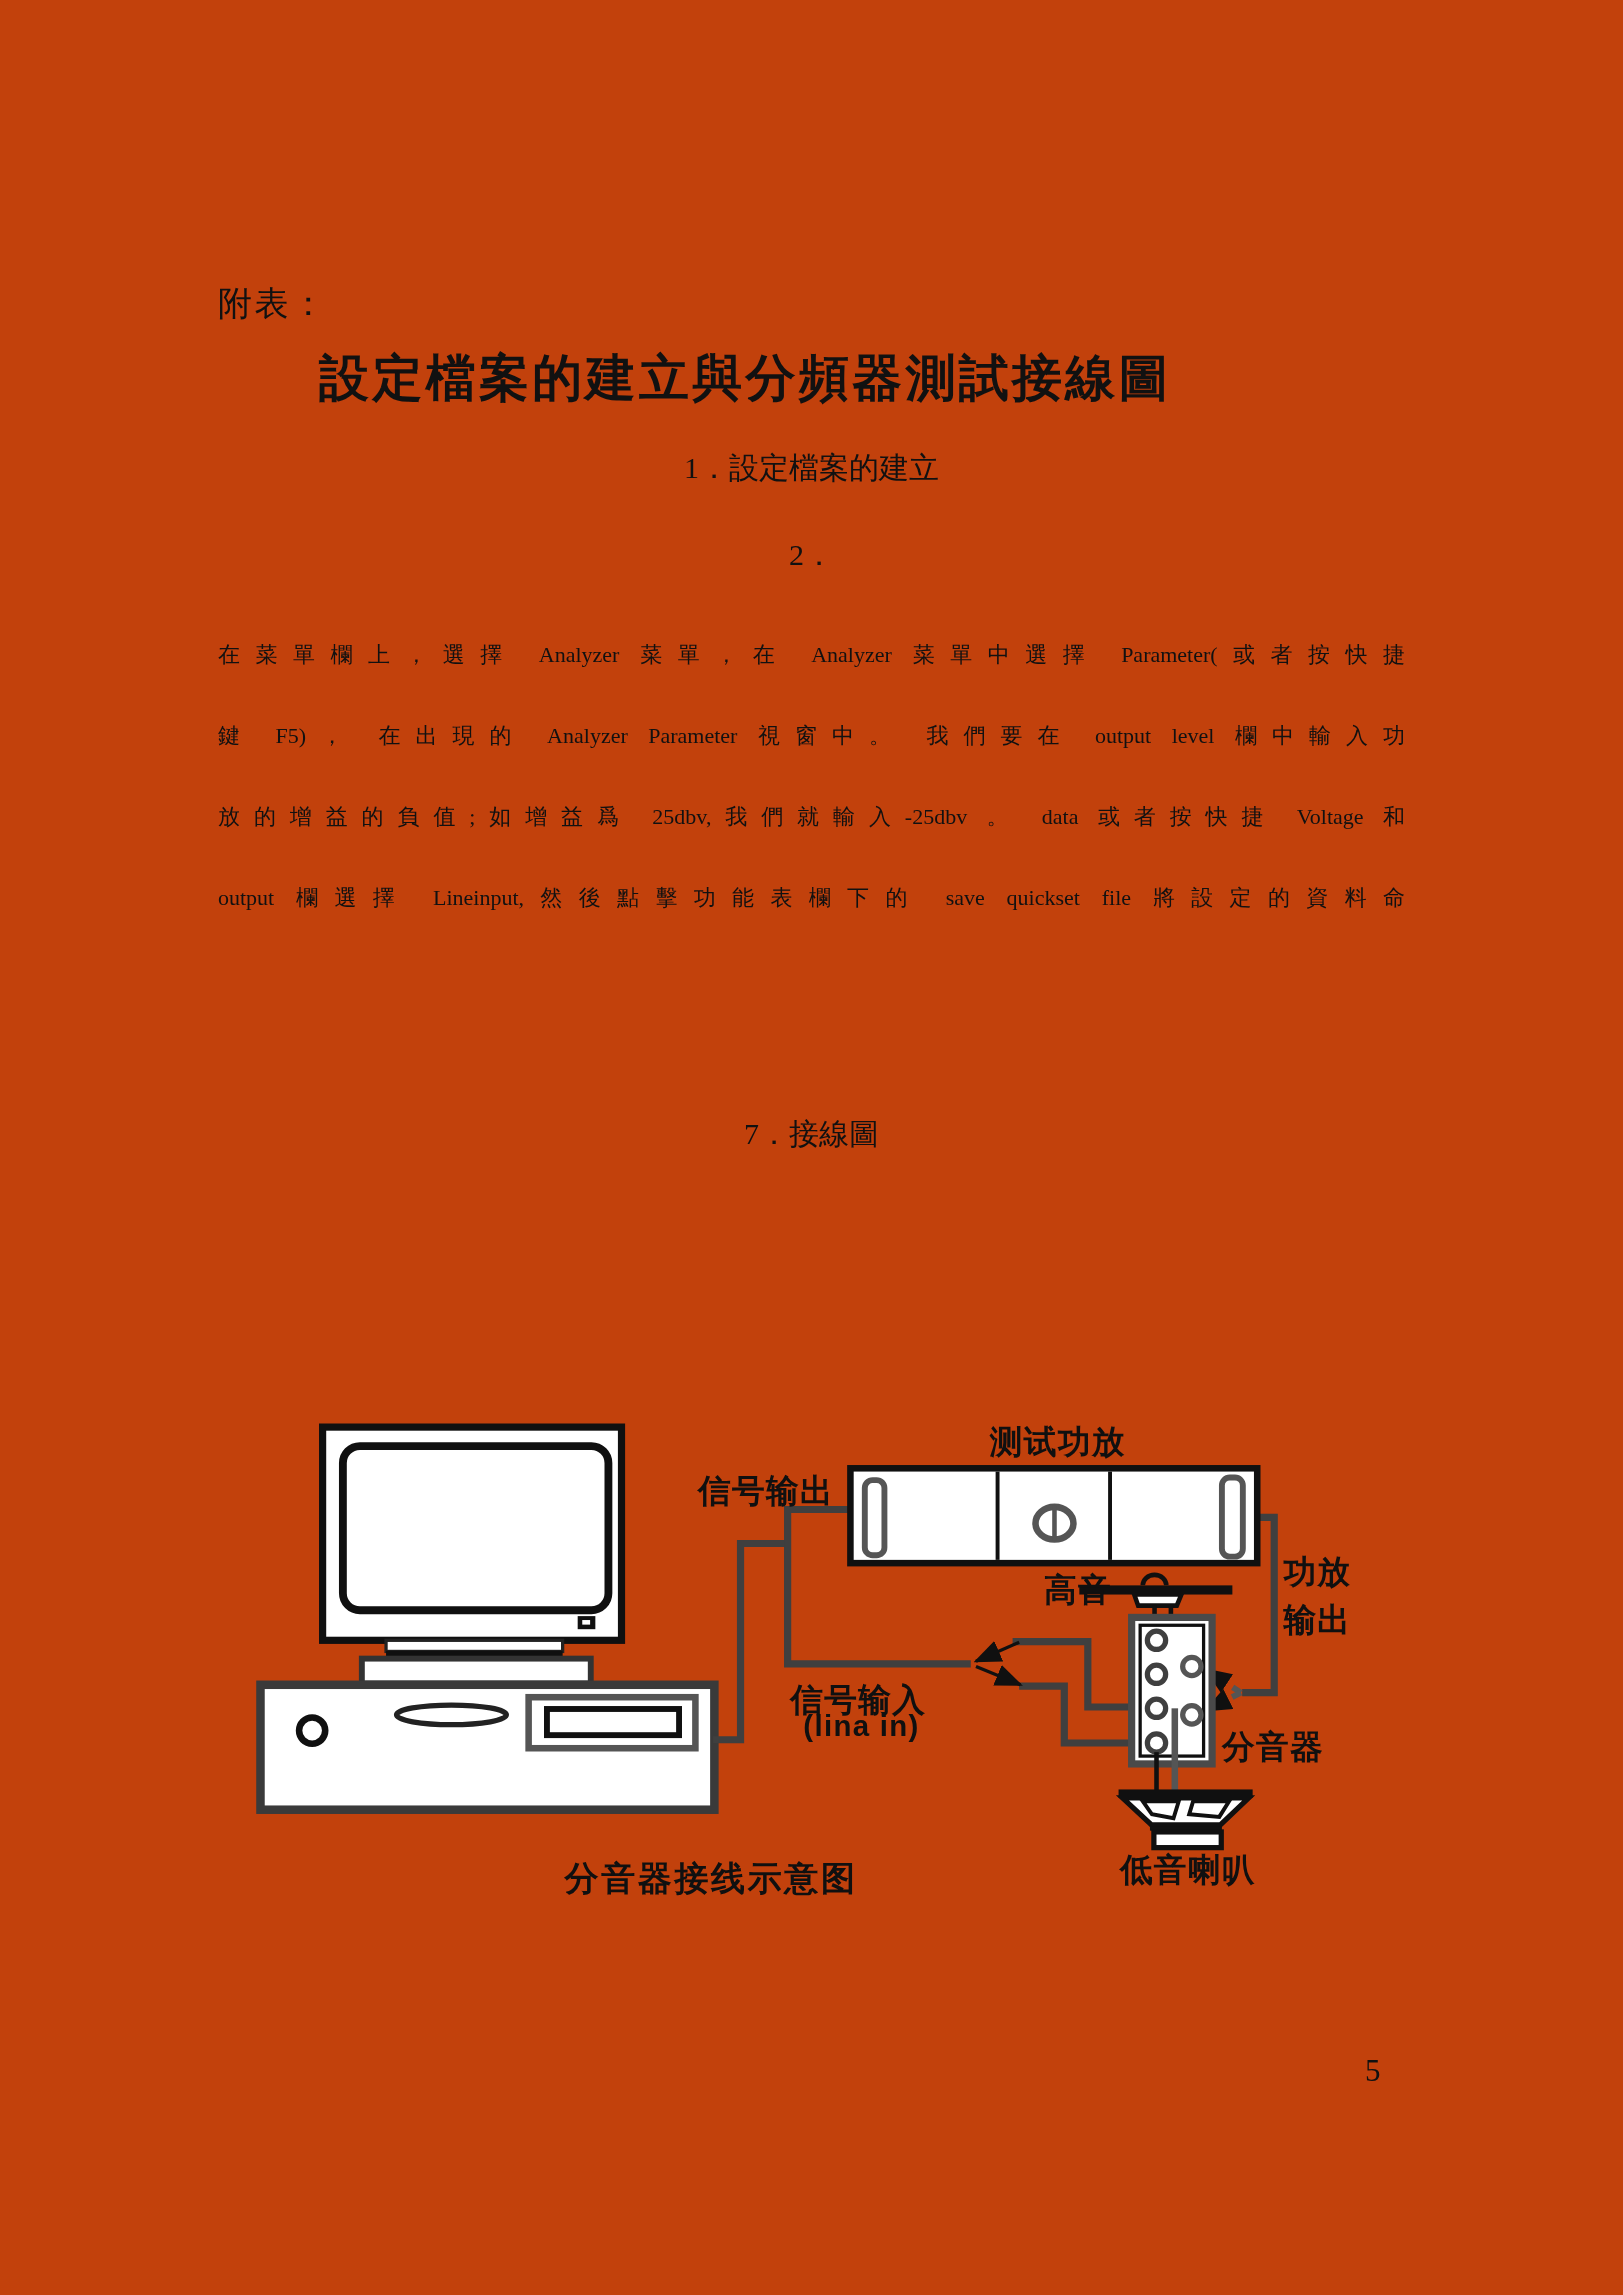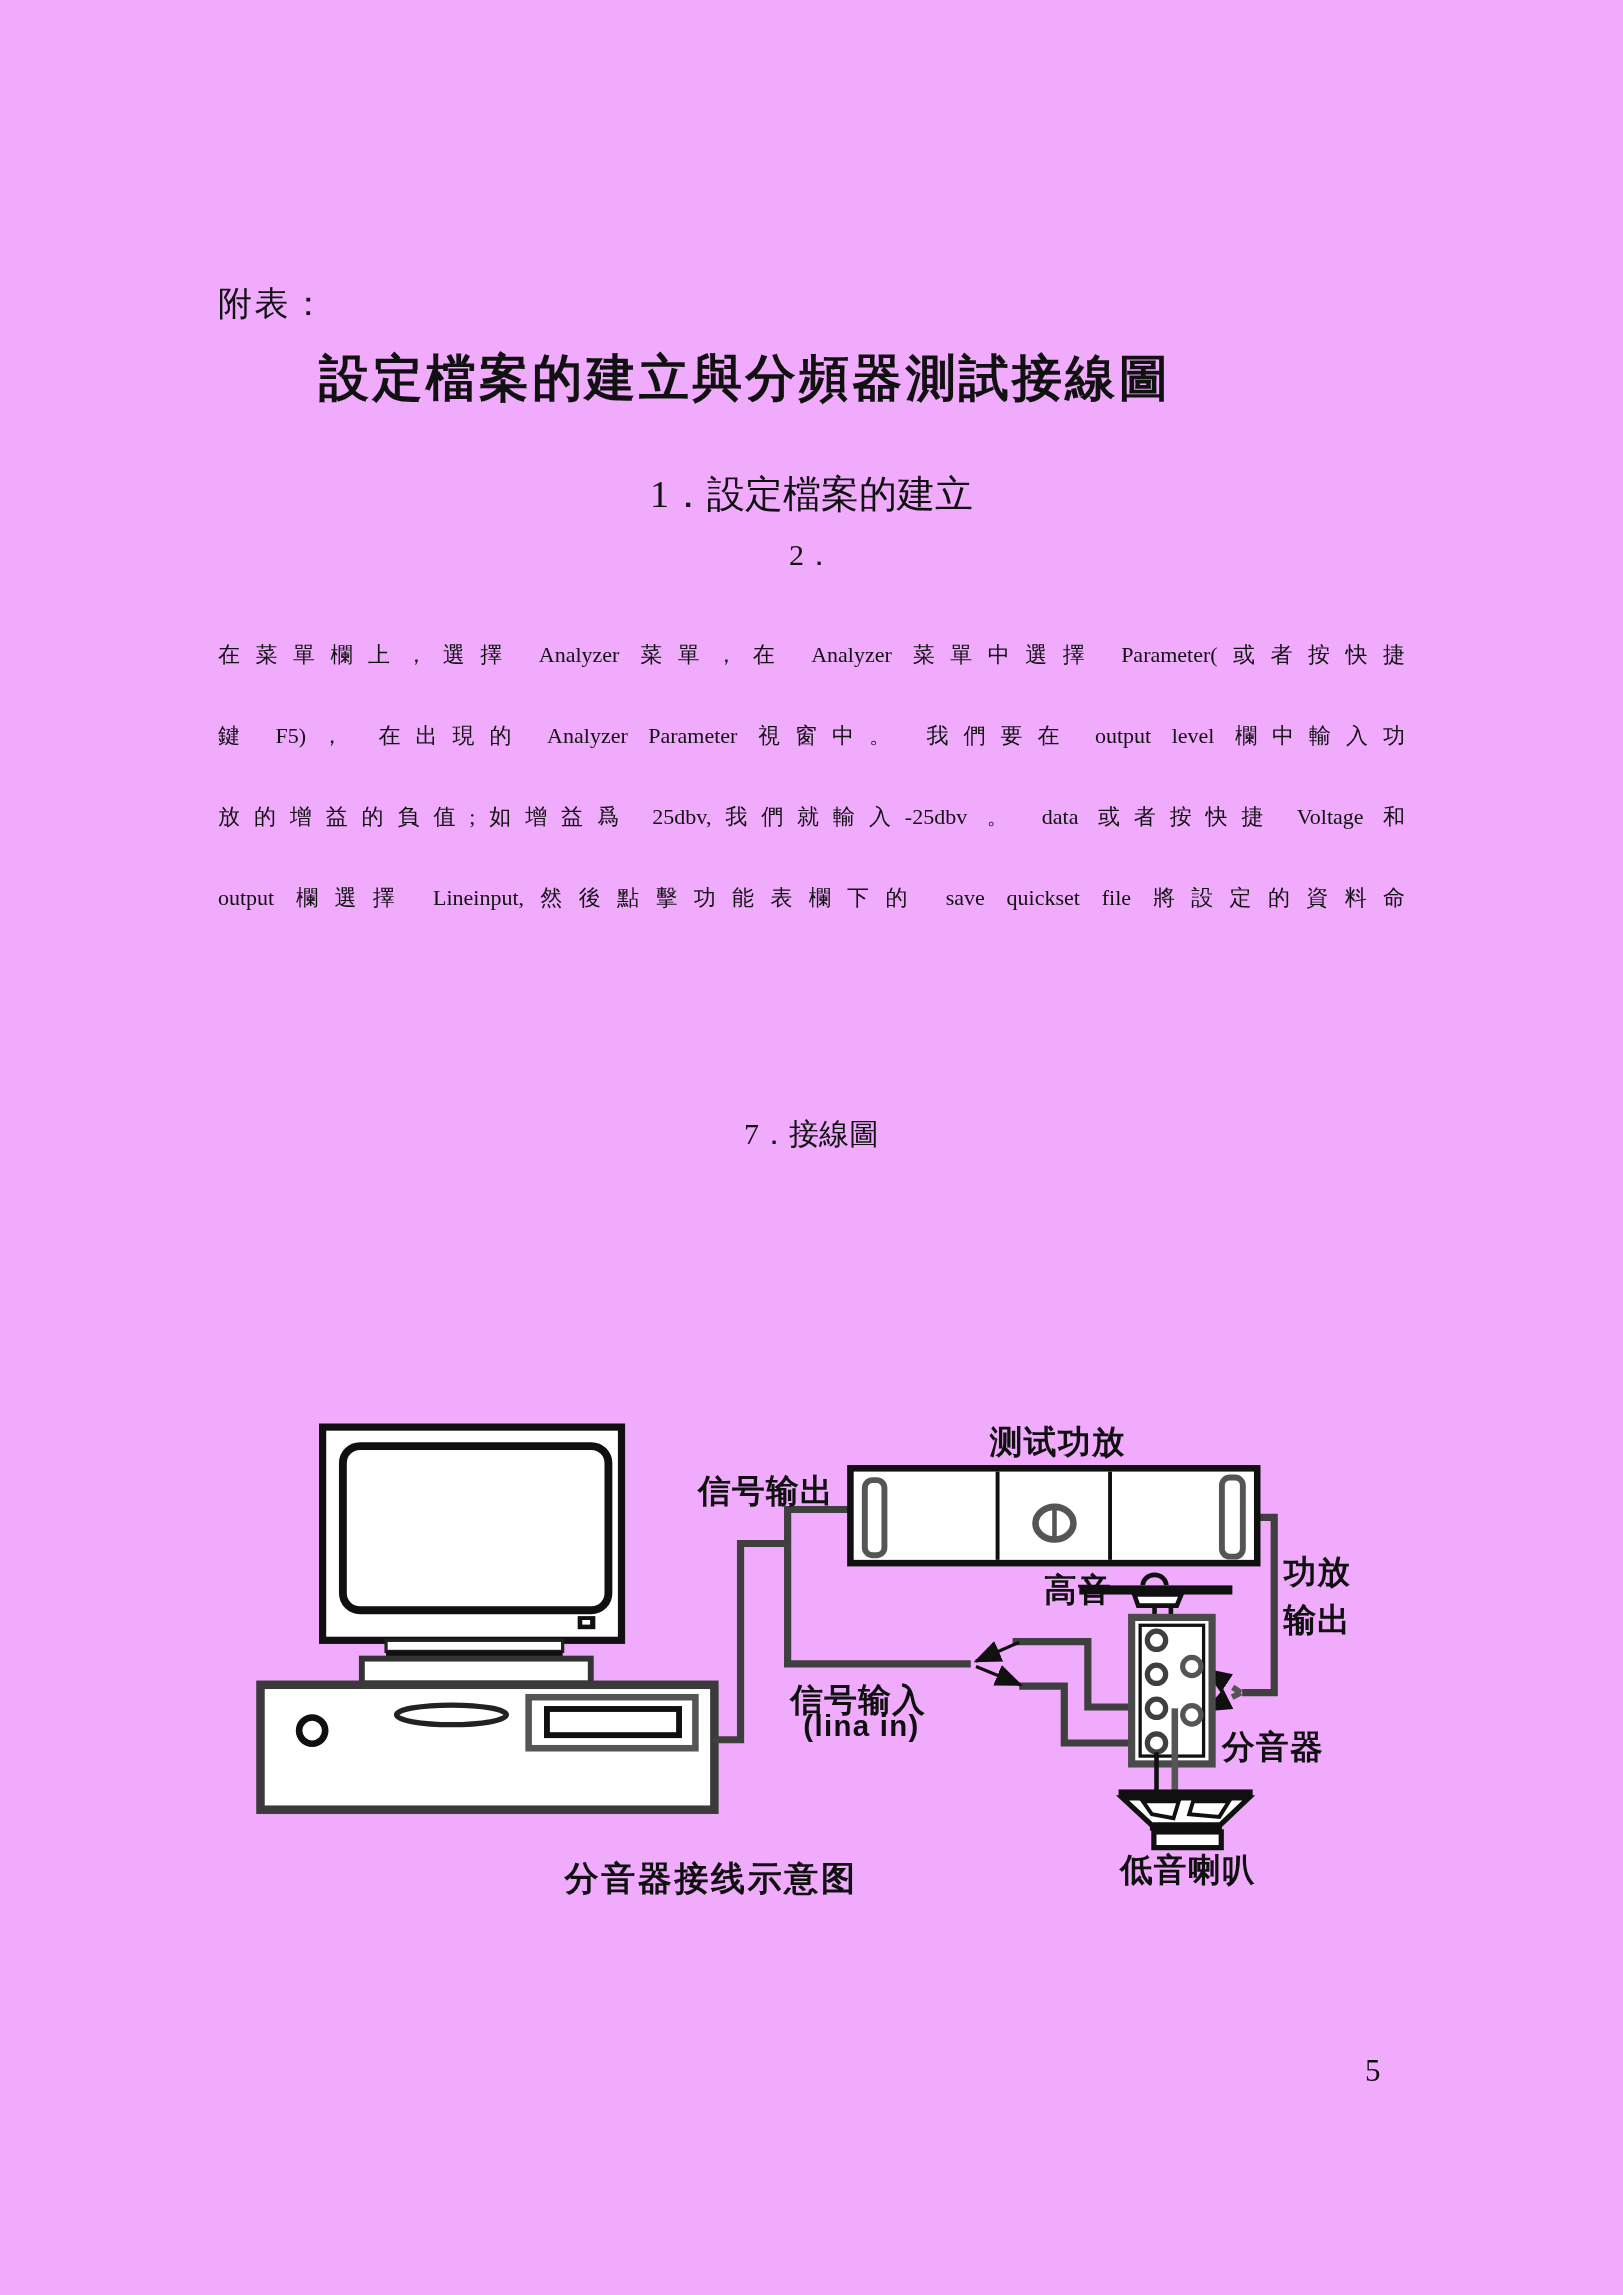--- a/index.html
+++ b/index.html
@@ -1,31 +1,31 @@
 <!DOCTYPE html>
 <html style="font-size:10.5px"><head>
 <meta charset="utf-8">
 <style>
   html,body{margin:0;padding:0;background:#888;}
   .page{
     position:relative;
     width:1623px;height:2295px;
-    background:#f0abfc;
+    background:#c2410c;
     margin:0 auto;
     overflow:hidden;
     font-family:"Liberation Serif","DejaVu Serif",serif;
     color:#111;
   }
   .abs{position:absolute;}
   .appendix{left:218px;top:281px;font-size:34px;letter-spacing:2.6px;}
   .title{
     left:0;top:345px;width:1491px;text-align:center;
     font-size:50px;font-weight:bold;letter-spacing:3.3px;
   }
-  .sub1{left:0;top:469px;width:1623px;text-align:center;font-size:38px;}
+  .sub1{left:0;top:448px;width:1623px;text-align:center;font-size:30px;}
   .sub2{left:0;top:535px;width:1623px;text-align:center;font-size:30px;}
   .para{
     left:218px;top:614px;width:1187px;
     font-size:22px;line-height:81px;
   }
   .para .jline{text-align:justify;text-align-last:justify;}
   .para .lline{text-align:left;}
   .sec2{left:0;top:1114px;width:1623px;text-align:center;font-size:30px;}
   .pagenum{left:1365px;top:2053px;font-size:31px;}
   svg text.dlabel{

